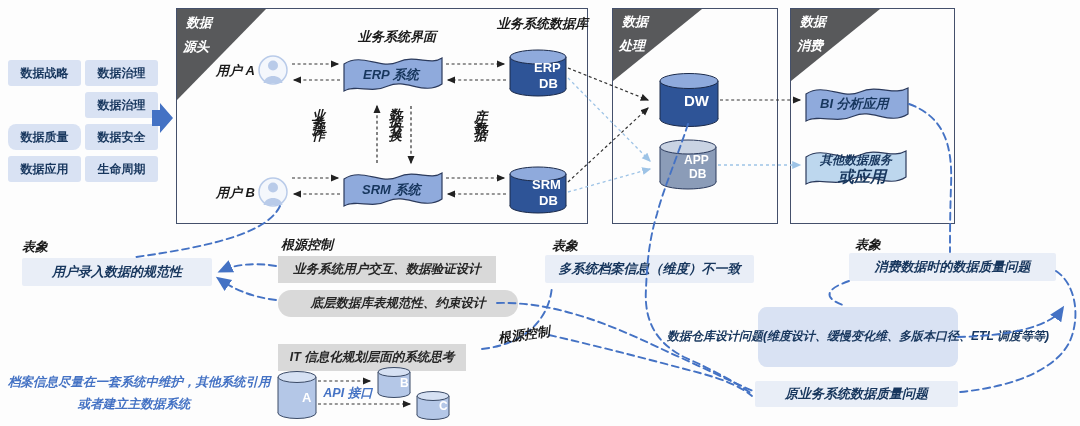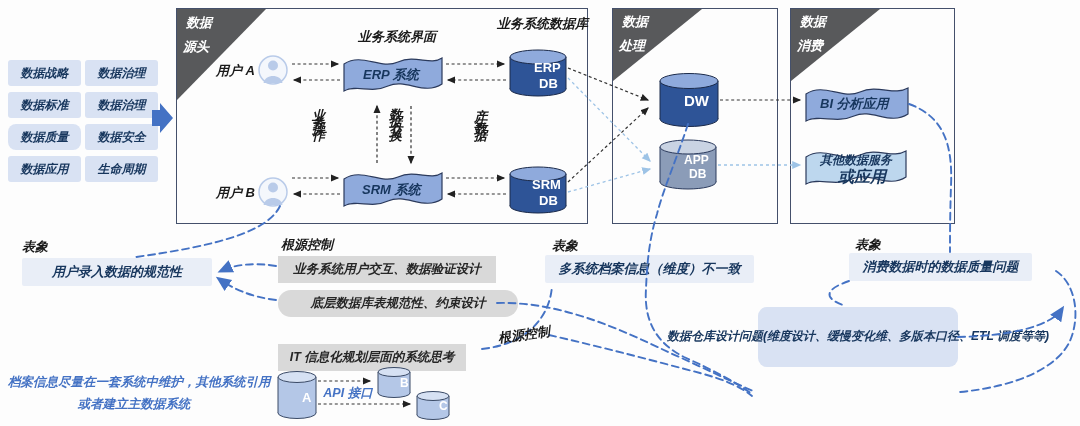--- a/index.html
+++ b/index.html
@@ -1,20 +1,20 @@
 <!DOCTYPE html>
 <html><head>
 <meta charset="utf-8">
 <style>
   html,body{margin:0;padding:0;background:#fff;}
   .stage{position:relative;width:1080px;height:426px;background:#fdfdfd;
          font-family:"Liberation Sans","DejaVu Sans",sans-serif;overflow:hidden;}
   .panel-item{position:absolute;width:73px;height:26px;background:#d9e2f3;border-radius:3px;
               display:flex;align-items:center;justify-content:center;
-              font-size:12px;font-weight:bold;font-style:italic;color:#17365d;}
+              font-size:12px;font-weight:bold;color:#17365d;}
   .bigbox{position:absolute;border:1.6px solid #44506b;background:transparent;}
   .corner-label{position:absolute;color:#fff;font-size:13px;font-weight:bold;font-style:italic;line-height:1;z-index:5;}
   .t{position:absolute;font-size:13px;font-weight:bold;font-style:italic;color:#1a1a1a;white-space:nowrap;z-index:5;}
   .navy{color:#17365d;}
   .vtext{position:absolute;writing-mode:vertical-rl;text-orientation:upright;letter-spacing:7px;
          font-size:13px;font-weight:bold;font-style:italic;color:#1a1a1a;z-index:5;}
   .softbox{position:absolute;background:#e9eef7;border-radius:2px;display:flex;align-items:center;justify-content:center;
            font-size:13px;font-weight:bold;font-style:italic;color:#17365d;z-index:1;white-space:nowrap;}
   .graybox{position:absolute;background:#d9d9d9;display:flex;align-items:center;justify-content:center;
            font-size:12.5px;font-weight:bold;font-style:italic;color:#262626;z-index:1;white-space:nowrap;}
@@ -25,42 +25,42 @@
   .note{position:absolute;color:#4472c4;font-size:12.5px;font-style:italic;font-weight:bold;text-align:center;z-index:5;white-space:nowrap;}
   svg.layer{position:absolute;left:0;top:0;z-index:2;}
 </style>
 </head>
 <body>
 
 <div class="stage">
 
   <div class="panel-item" style="left:8px;top:60px;">数据战略</div>
   <div class="panel-item" style="left:85px;top:60px;">数据治理</div>
-  <div class="panel-item" style="left:8px;top:92px;">数据标准</div>
   <div class="panel-item" style="left:85px;top:92px;">数据治理</div>
   <div class="panel-item" style="left:8px;top:124px;border-radius:8px;">数据质量</div>
   <div class="panel-item" style="left:85px;top:124px;">数据安全</div>
   <div class="panel-item" style="left:8px;top:156px;">数据应用</div>
   <div class="panel-item" style="left:85px;top:156px;">生命周期</div>
 
   <div class="bigbox" style="left:176px;top:8px;width:410px;height:214px;"></div>
   <div class="bigbox" style="left:612px;top:8px;width:164px;height:214px;"></div>
   <div class="bigbox" style="left:790px;top:8px;width:163px;height:214px;"></div>
 
   <div class="softbox" style="left:22px;top:258px;width:190px;height:28px;">用户录入数据的规范性</div>
   <div class="graybox" style="left:278px;top:256px;width:218px;height:27px;">业务系统用户交互、数据验证设计</div>
   <div class="graybox" style="left:278px;top:290px;width:240px;height:27px;border-radius:13px;">底层数据库表规范性、约束设计</div>
   <div class="graybox" style="left:278px;top:344px;width:188px;height:27px;">IT 信息化规划层面的系统思考</div>
   <div class="softbox" style="left:545px;top:255px;width:209px;height:28px;">多系统档案信息（维度）不一致</div>
-  <div class="softbox" style="left:849px;top:253px;width:183px;height:28px;">消费数据时的数据质量问题</div>
+  <div class="softbox" style="left:849px;top:253px;width:207px;height:28px;">消费数据时的数据质量问题</div>
   <div class="bluebox" style="left:758px;top:307px;width:200px;height:60px;">
       <span>数据仓库设计问题</span>
       <span>(维度设计、缓慢变化维、多版本</span>
       <span>口径、ETL 调度等等)</span>
   </div>
+  <div class="softbox" style="left:755px;top:381px;width:203px;height:26px;">原业务系统数据质量问题</div>
 
   <svg class="layer" width="1080" height="426" viewBox="0 0 1080 426">
     <defs>
       <marker id="mB" markerWidth="8" markerHeight="8" refX="6" refY="3" orient="auto">
         <path d="M0,0 L7,3 L0,6 Z" fill="#222"></path>
       </marker>
       <marker id="mL" markerWidth="8" markerHeight="8" refX="6" refY="3" orient="auto">
         <path d="M0,0 L7,3 L0,6 Z" fill="#9dc3e6"></path>
       </marker>
       <marker id="mU" markerWidth="9" markerHeight="9" refX="6" refY="3.5" orient="auto">

